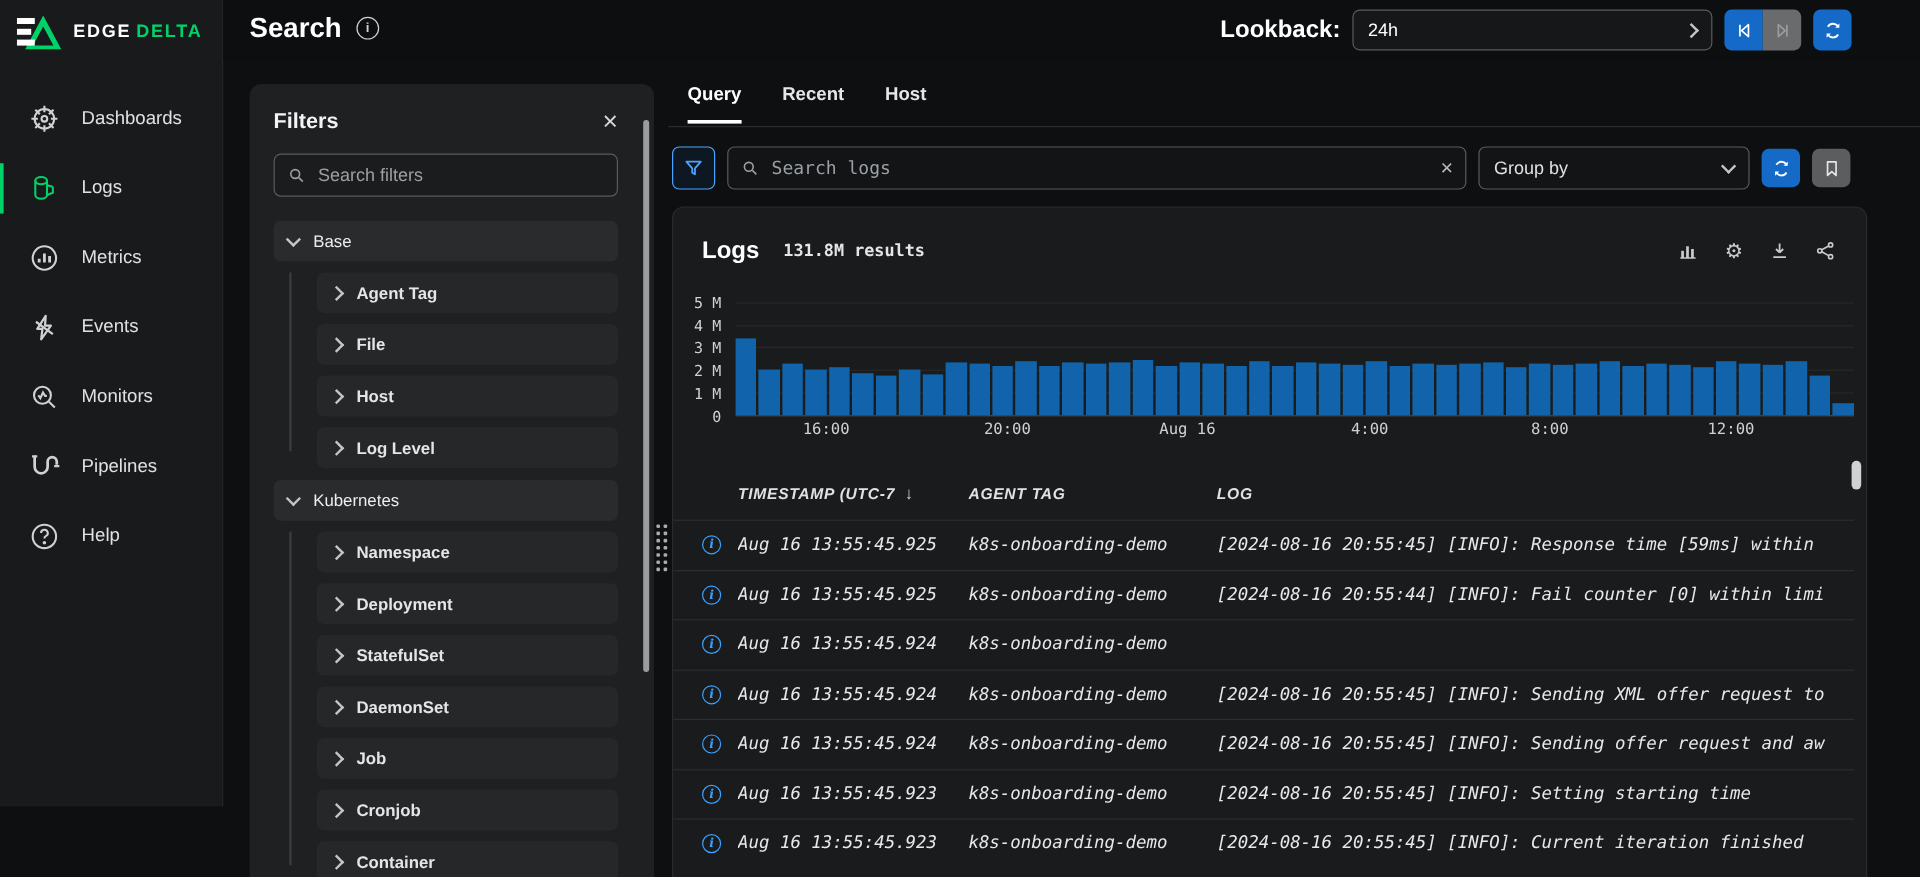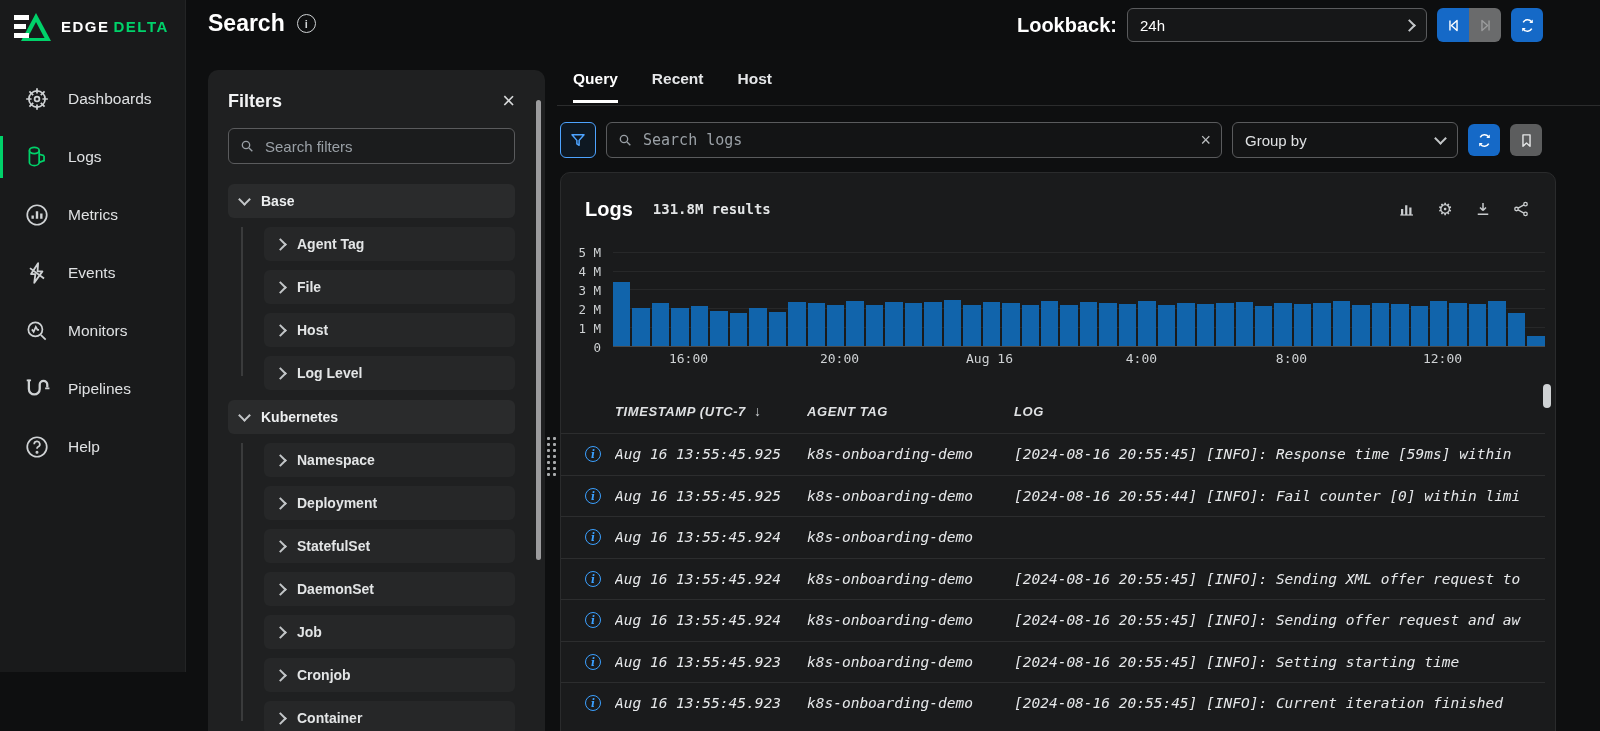--- a/index.html
+++ b/index.html
@@ -41,21 +41,21 @@
   #filters{position:absolute;left:208px;top:70px;width:337px;height:700px;background:#1f2021;border-radius:10px;box-sizing:border-box;padding:20px 30px 20px 20px;}
   #filters-head{display:flex;align-items:center;justify-content:space-between;}
   #filters-title{font-size:18px;font-weight:600;color:#f2f3f4;}
   #filters-close{font-size:22px;color:#d7d9da;cursor:pointer;line-height:1;}
   .search-box{margin-top:16px;height:36px;border:1px solid #5a5b5d;border-radius:6px;display:flex;align-items:center;gap:8px;padding:0 10px;box-sizing:border-box;background:#1b1c1d;}
   .search-box svg{width:16px;height:16px;flex:none;}
   .search-box input{background:transparent;border:none;outline:none;color:#e8eaec;font-size:15px;width:100%;}
   .search-box input::placeholder{color:#9aa0a6;}
   #filter-groups{margin-top:20px;}
   .fgroup-header{height:34px;background:#2a2b2c;border-radius:6px;display:flex;align-items:center;gap:12px;padding:0 12px;margin-bottom:9px;cursor:pointer;}
-  .fgroup-label{font-size:14px;font-weight:bold;color:#eceeef;}
+  .fgroup-label{font-size:14px;font-weight:normal;color:#eceeef;}
   .fkids{position:relative;padding-left:36px;margin-bottom:10px;}
   .tree-line{position:absolute;left:13px;top:0;bottom:14px;width:2px;background:#3a3b3c;}
   .fitem{height:34px;background:#262728;border-radius:6px;display:flex;align-items:center;gap:12px;padding:0 12px;margin-bottom:9px;cursor:pointer;}
   .fitem-label{font-size:14px;font-weight:bold;color:#e3e5e6;}
   .chev{display:inline-block;width:7px;height:7px;border-right:2px solid #c3c6c8;border-bottom:2px solid #c3c6c8;flex:none;}
   .chev-d{transform:rotate(45deg);margin-top:-3px;}
   .chev-r{transform:rotate(-45deg);}
   #filters-scrollbar{position:absolute;right:4px;top:30px;width:5px;height:460px;background:#9c9c9e;border-radius:3px;}
   #panel-drag{position:absolute;left:547px;top:437px;display:grid;grid-template-columns:repeat(2,3px);grid-auto-rows:3px;gap:3px;cursor:col-resize;}
   #panel-drag i{background:#a9abad;border-radius:1px;}

